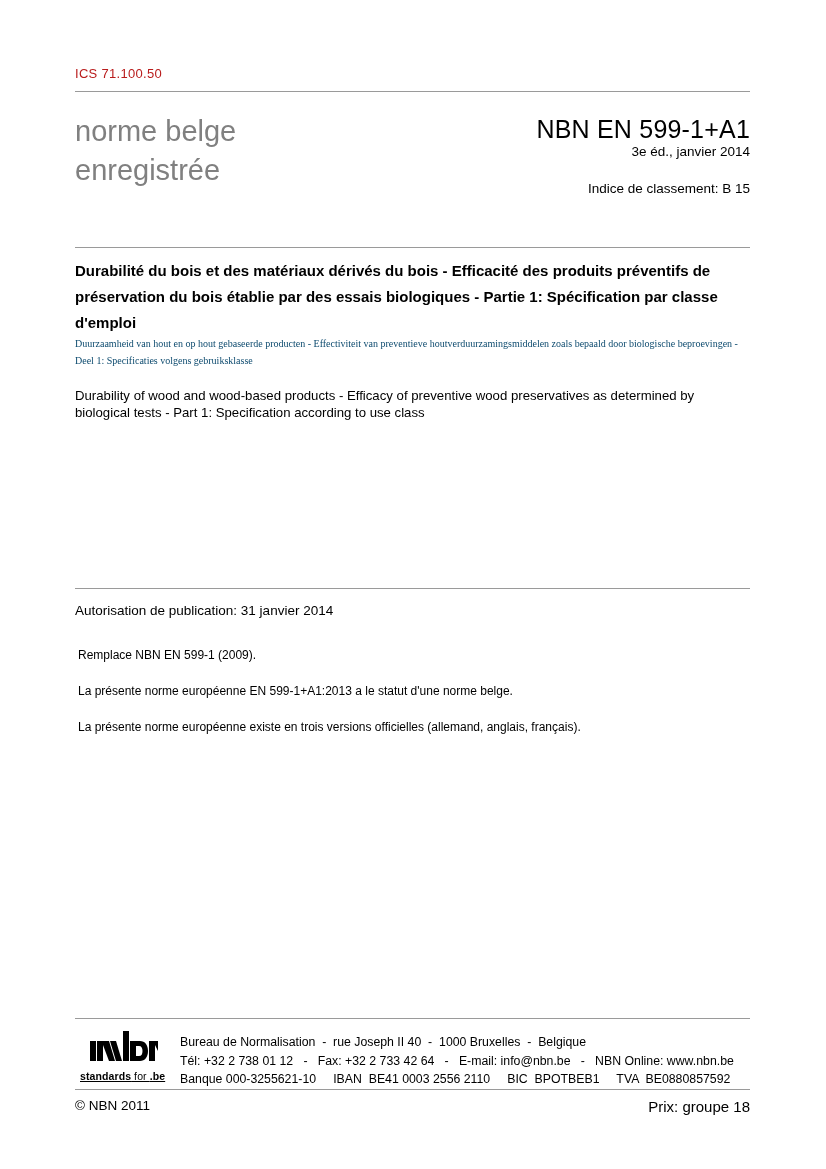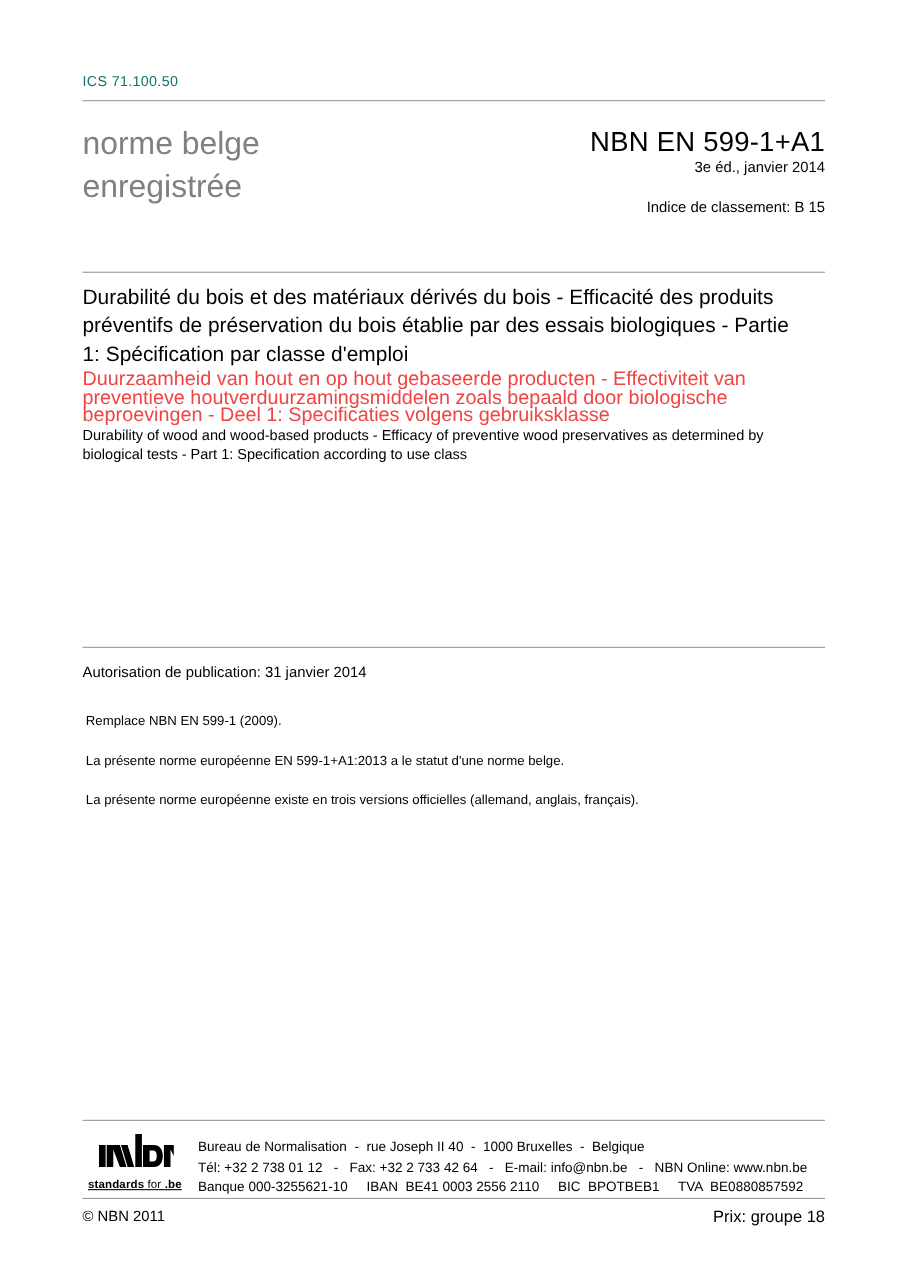--- a/index.html
+++ b/index.html
@@ -29,21 +29,21 @@
     width: 675px;
   }
 
   
   .ics-line {
     position: absolute;
     top: 66px;
     left: 0;
     font-size: 13px;
     letter-spacing: 0.3px;
-    color: #0f766e;
+    color: #b91c1c;
   }
   .rule {
     position: absolute;
     left: 0;
     width: 675px;
     height: 1px;
     background: #9a9a9a;
   }
   .rule-top { top: 91px; }
   .rule-mid { top: 247px; }
@@ -84,32 +84,34 @@
     color: #000;
     margin-top: 22px;
   }
 
   
   .title-fr {
     position: absolute;
     top: 258px;
     left: 0;
     width: 660px;
-    font-size: 19px;
+    font-size: 15px;
     line-height: 26px;
     color: #000;
+    font-weight: bold;
   }
   .title-nl {
     position: absolute;
     top: 336px;
     left: 0;
     width: 665px;
-    font-size: 18px;
+    font-size: 10px;
     line-height: 16.5px;
-    color: #ef4444;
+    color: #0c4a6e;
+    font-family: Liberation Serif, serif;
   }
   .title-en {
     position: absolute;
     top: 388px;
     left: 0;
     width: 665px;
     font-size: 13.2px;
     line-height: 16.5px;
     color: #000;
   }

